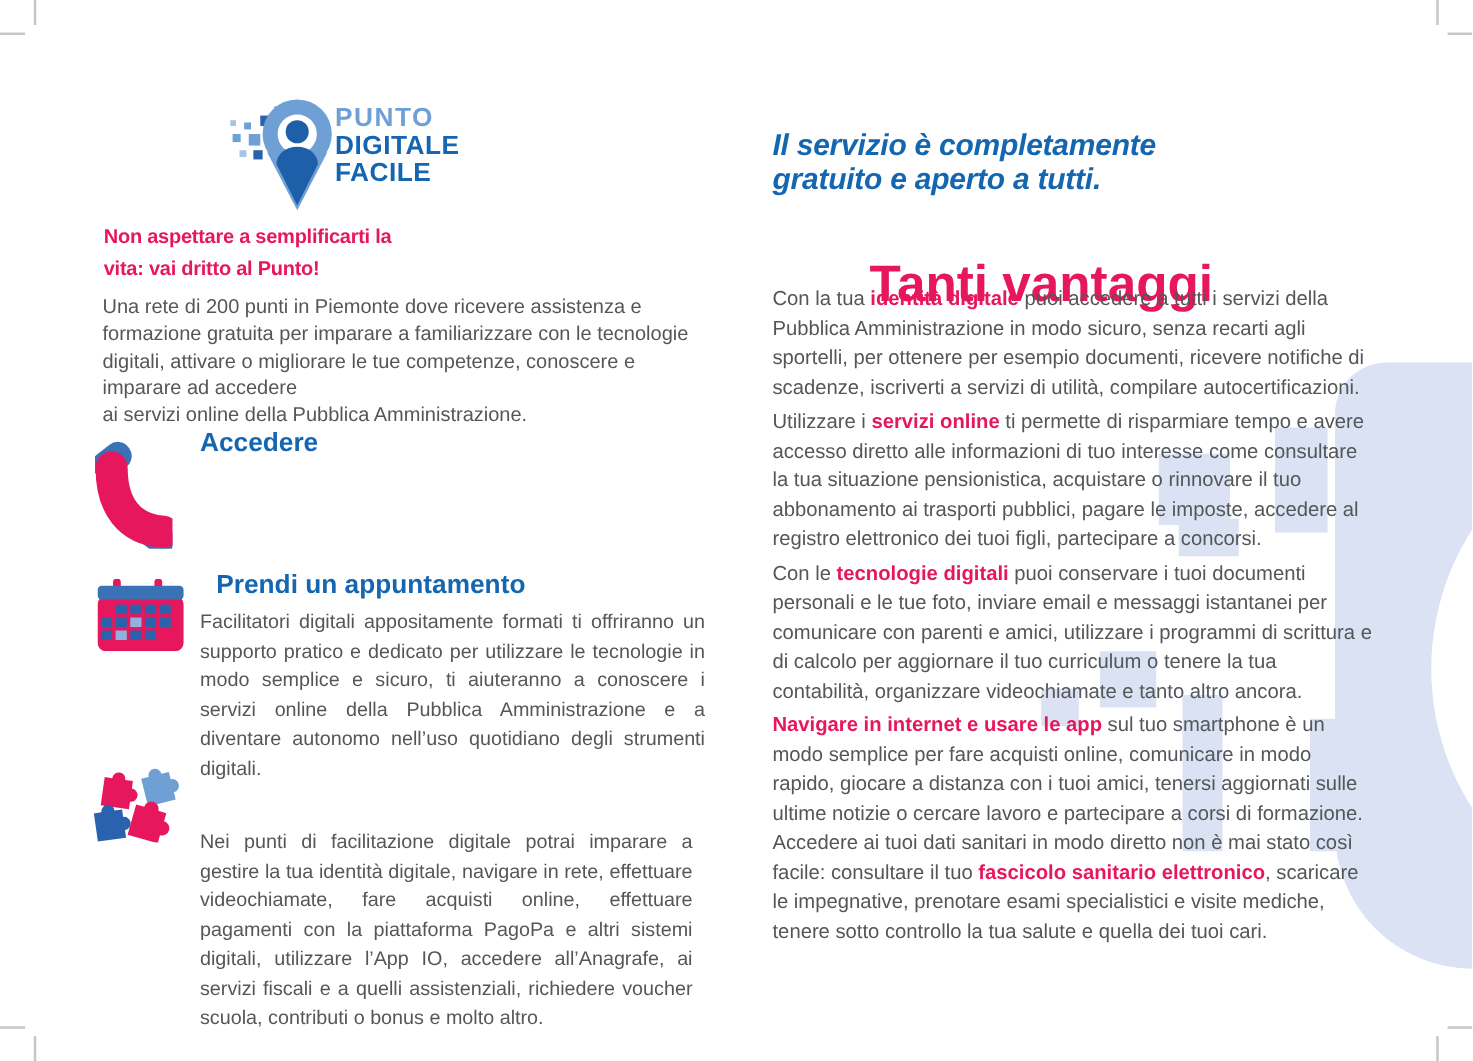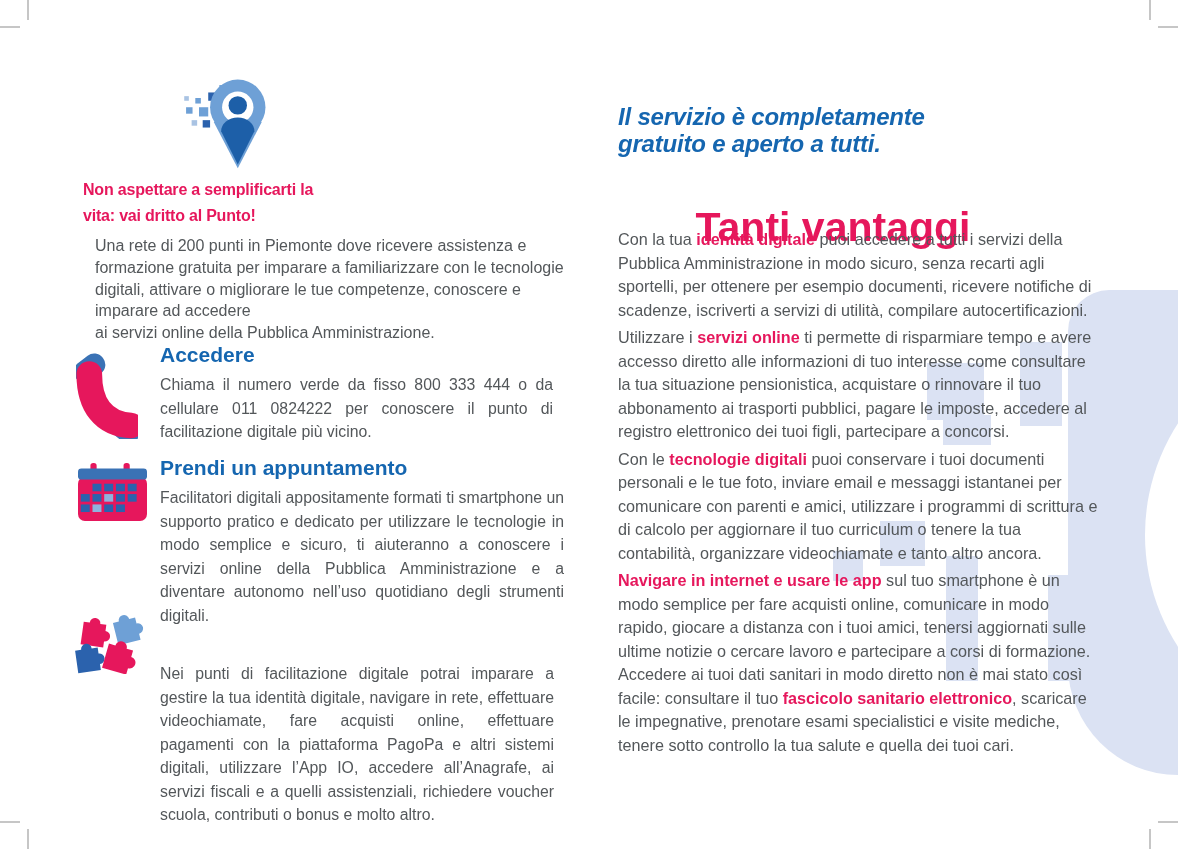--- a/index.html
+++ b/index.html
@@ -71,35 +71,39 @@
       <rect x="6" y="36" width="7" height="7" fill="#6ea0d6"></rect>
       <rect x="12" y="50" width="6" height="6" fill="#a9c3e3"></rect>
       <rect x="24" y="50" width="8" height="8" fill="#2b62ad"></rect>
       <circle cx="62" cy="36" r="30" fill="#6ea0d6"></circle>
       <path d="M36 52 L62 102 L88 52 Z" fill="#6ea0d6"></path>
       <circle cx="62" cy="36" r="17" fill="#ffffff"></circle>
       <circle cx="62" cy="34" r="10" fill="#1d5fa8"></circle>
       <path d="M44 62 a18 15 0 0 1 36 0 L62 98 Z" fill="#1d5fa8"></path>
     </svg>
   </div>
+  <div class="abs logo-text" style="left:268px;top:84px;">
+    <div class="logo-l1">PUNTO</div>
+    <div class="logo-l2">DIGITALE</div>
+    <div class="logo-l3">FACILE</div>
+  </div>
 
   <div class="abs h-pink" style="left:83px;top:177px;width:450px;">Non aspettare a semplificarti la
 vita: vai dritto al Punto!</div>
-  <div class="abs body-txt" style="left:95px;top:235px;width:478px;">Una rete di 200 punti in Piemonte dove ricevere assistenza e formazione gratuita per imparare a familiarizzare con le tecnologie digitali, attivare o migliorare le tue competenze, conoscere e imparare ad accedere
+  <div class="abs body-txt" style="left:82px;top:235px;width:478px;">Una rete di 200 punti in Piemonte dove ricevere assistenza e formazione gratuita per imparare a familiarizzare con le tecnologie digitali, attivare o migliorare le tue competenze, conoscere e imparare ad accedere
 ai servizi online della Pubblica Amministrazione.</div>
 
   <div class="abs" style="left:76px;top:350px;width:62px;height:89px;">
     <svg width="62" height="89" viewBox="0 0 70 100">
       <rect x="-4" y="8" width="38" height="25" rx="12" transform="rotate(-38 15 20)" fill="#3a72b5"></rect>
       <rect x="42" y="70" width="25" height="38" rx="12" transform="rotate(-52 54 89)" fill="#3a72b5"></rect>
       <path d="M15 27 C15 62 31 83 62 85" stroke="#e6175c" stroke-width="29" fill="none" stroke-linecap="round"></path>
     </svg>
   </div>
   <div class="abs sec-title" style="left:160px;top:343px;">Accedere</div>
-  <div class="abs sec-body" style="left:160px;top:373px;width:393px;">Chiama il numero verde da fisso 800 333 444 o da cellulare 011 0824222 per conoscere il punto di facilitazione digitale più vicino.</div>
 
   <div class="abs" style="left:78px;top:463px;width:69px;height:58px;">
     <svg width="69" height="58" viewBox="0 0 100 84">
       <rect x="18" y="0" width="9" height="18" rx="4" fill="#e6175c"></rect>
       <rect x="66" y="0" width="9" height="18" rx="4" fill="#e6175c"></rect>
       <rect x="0" y="20" width="100" height="64" rx="10" fill="#e6175c"></rect>
       <rect x="0" y="8" width="100" height="16" rx="5" fill="#3a72b5"></rect>
       <rect x="21" y="30" width="13" height="11" fill="#2b62ad"></rect>
         <rect x="38" y="30" width="13" height="11" fill="#2b62ad"></rect>
         <rect x="55" y="30" width="13" height="11" fill="#2b62ad"></rect>
@@ -108,22 +112,22 @@
         <rect x="21" y="45" width="13" height="11" fill="#2b62ad"></rect>
         <rect x="38" y="45" width="13" height="11" fill="#8fb3de"></rect>
         <rect x="55" y="45" width="13" height="11" fill="#2b62ad"></rect>
         <rect x="72" y="45" width="13" height="11" fill="#2b62ad"></rect>
       <rect x="4" y="60" width="13" height="11" fill="#2b62ad"></rect>
         <rect x="21" y="60" width="13" height="11" fill="#8fb3de"></rect>
         <rect x="38" y="60" width="13" height="11" fill="#2b62ad"></rect>
         <rect x="55" y="60" width="13" height="11" fill="#2b62ad"></rect>
     </svg>
   </div>
-  <div class="abs sec-title" style="left:160px;top:456px;">Prendi un appuntamento</div>
-  <div class="abs sec-body" style="left:160px;top:486px;width:404px;">Facilitatori digitali appositamente formati ti smartphone un supporto pratico e dedicato per utilizzare le tecnologie in modo semplice e sicuro, ti aiuteranno a conoscere i servizi online della Pubblica Amministrazione e a diventare autonomo nell’uso quotidiano degli strumenti digitali.</div>
+  <div class="abs sec-title" style="left:173px;top:456px;">Prendi un appuntamento</div>
+  <div class="abs sec-body" style="left:160px;top:486px;width:404px;">Facilitatori digitali appositamente formati ti offriranno un supporto pratico e dedicato per utilizzare le tecnologie in modo semplice e sicuro, ti aiuteranno a conoscere i servizi online della Pubblica Amministrazione e a diventare autonomo nell’uso quotidiano degli strumenti digitali.</div>
 
   <div class="abs" style="left:74px;top:612px;width:76px;height:62px;">
     <svg width="76" height="62" viewBox="0 0 100 80">
       <g transform="translate(12,4) rotate(8 15 15)">
         <path d="M0 10 h8 a7 7 0 1 1 14 0 h8 v8 a7 7 0 1 1 0 14 v8 h-30 z" fill="#e6175c"></path>
       </g>
       <g transform="translate(52,0) rotate(-14 15 15)">
         <path d="M0 10 h8 a7 7 0 1 1 14 0 h8 v8 a7 7 0 1 1 0 14 v8 h-30 z" fill="#6ea0d6"></path>
       </g>
       <g transform="translate(2,38) rotate(-8 15 15)">

